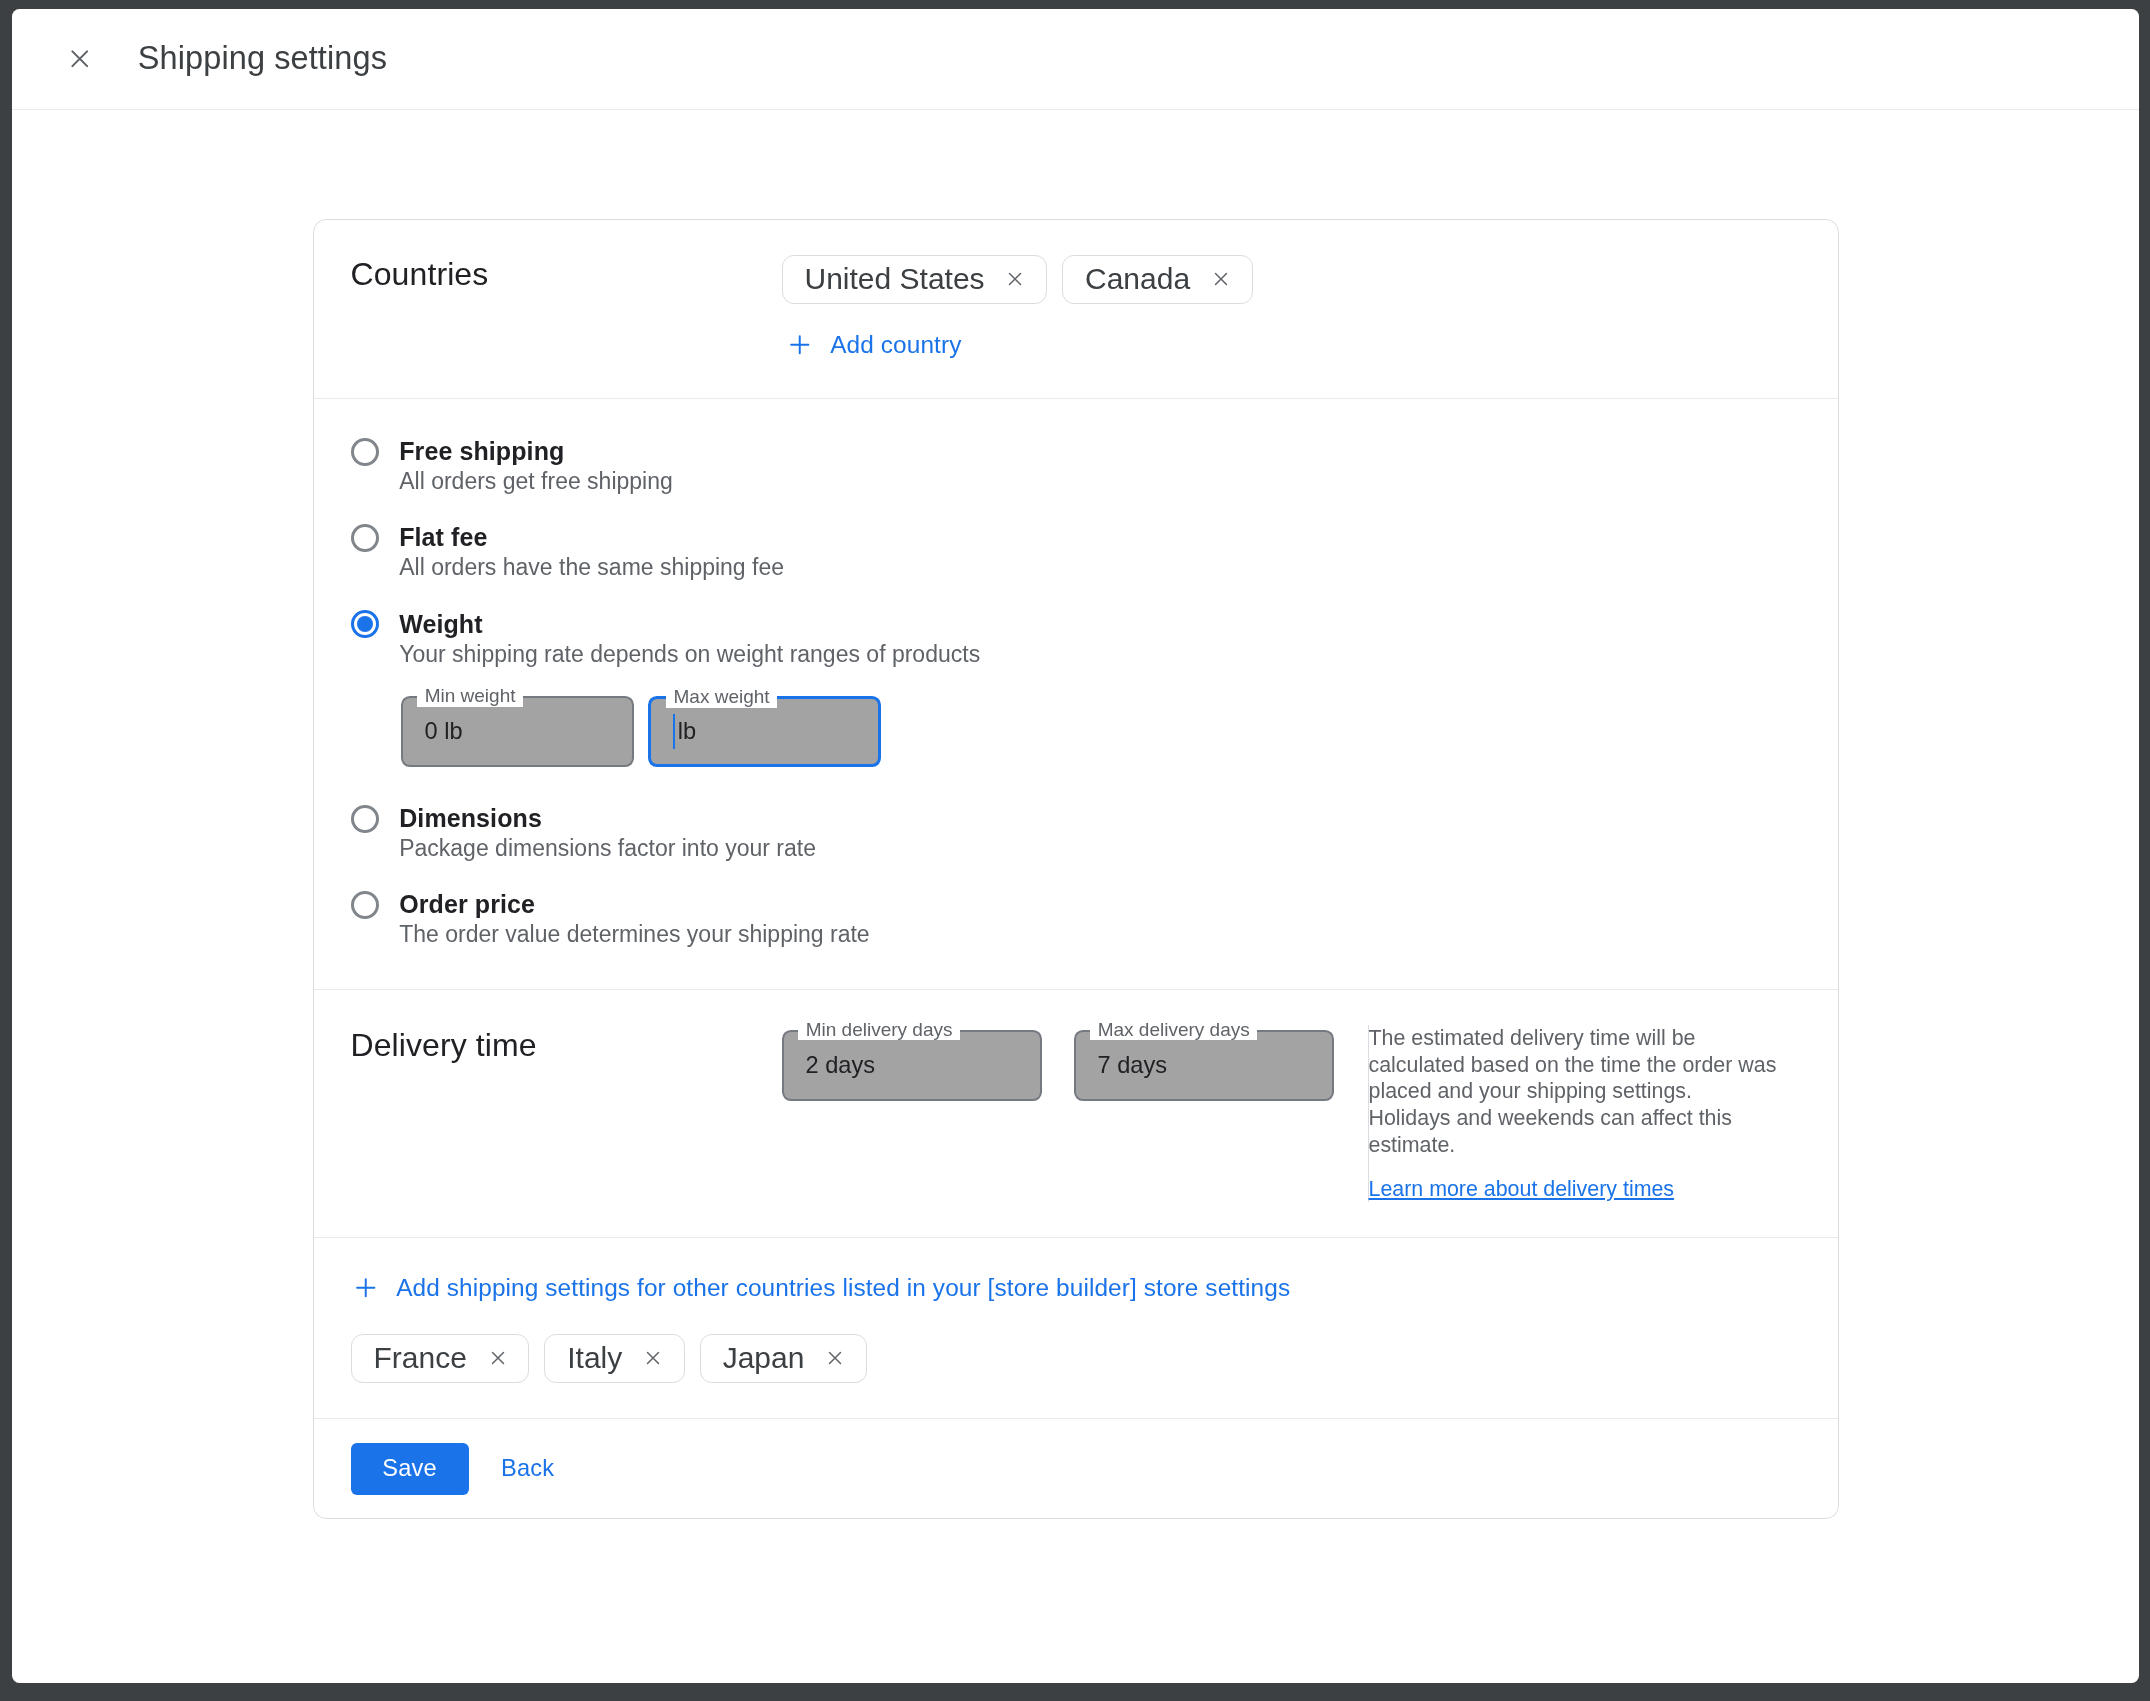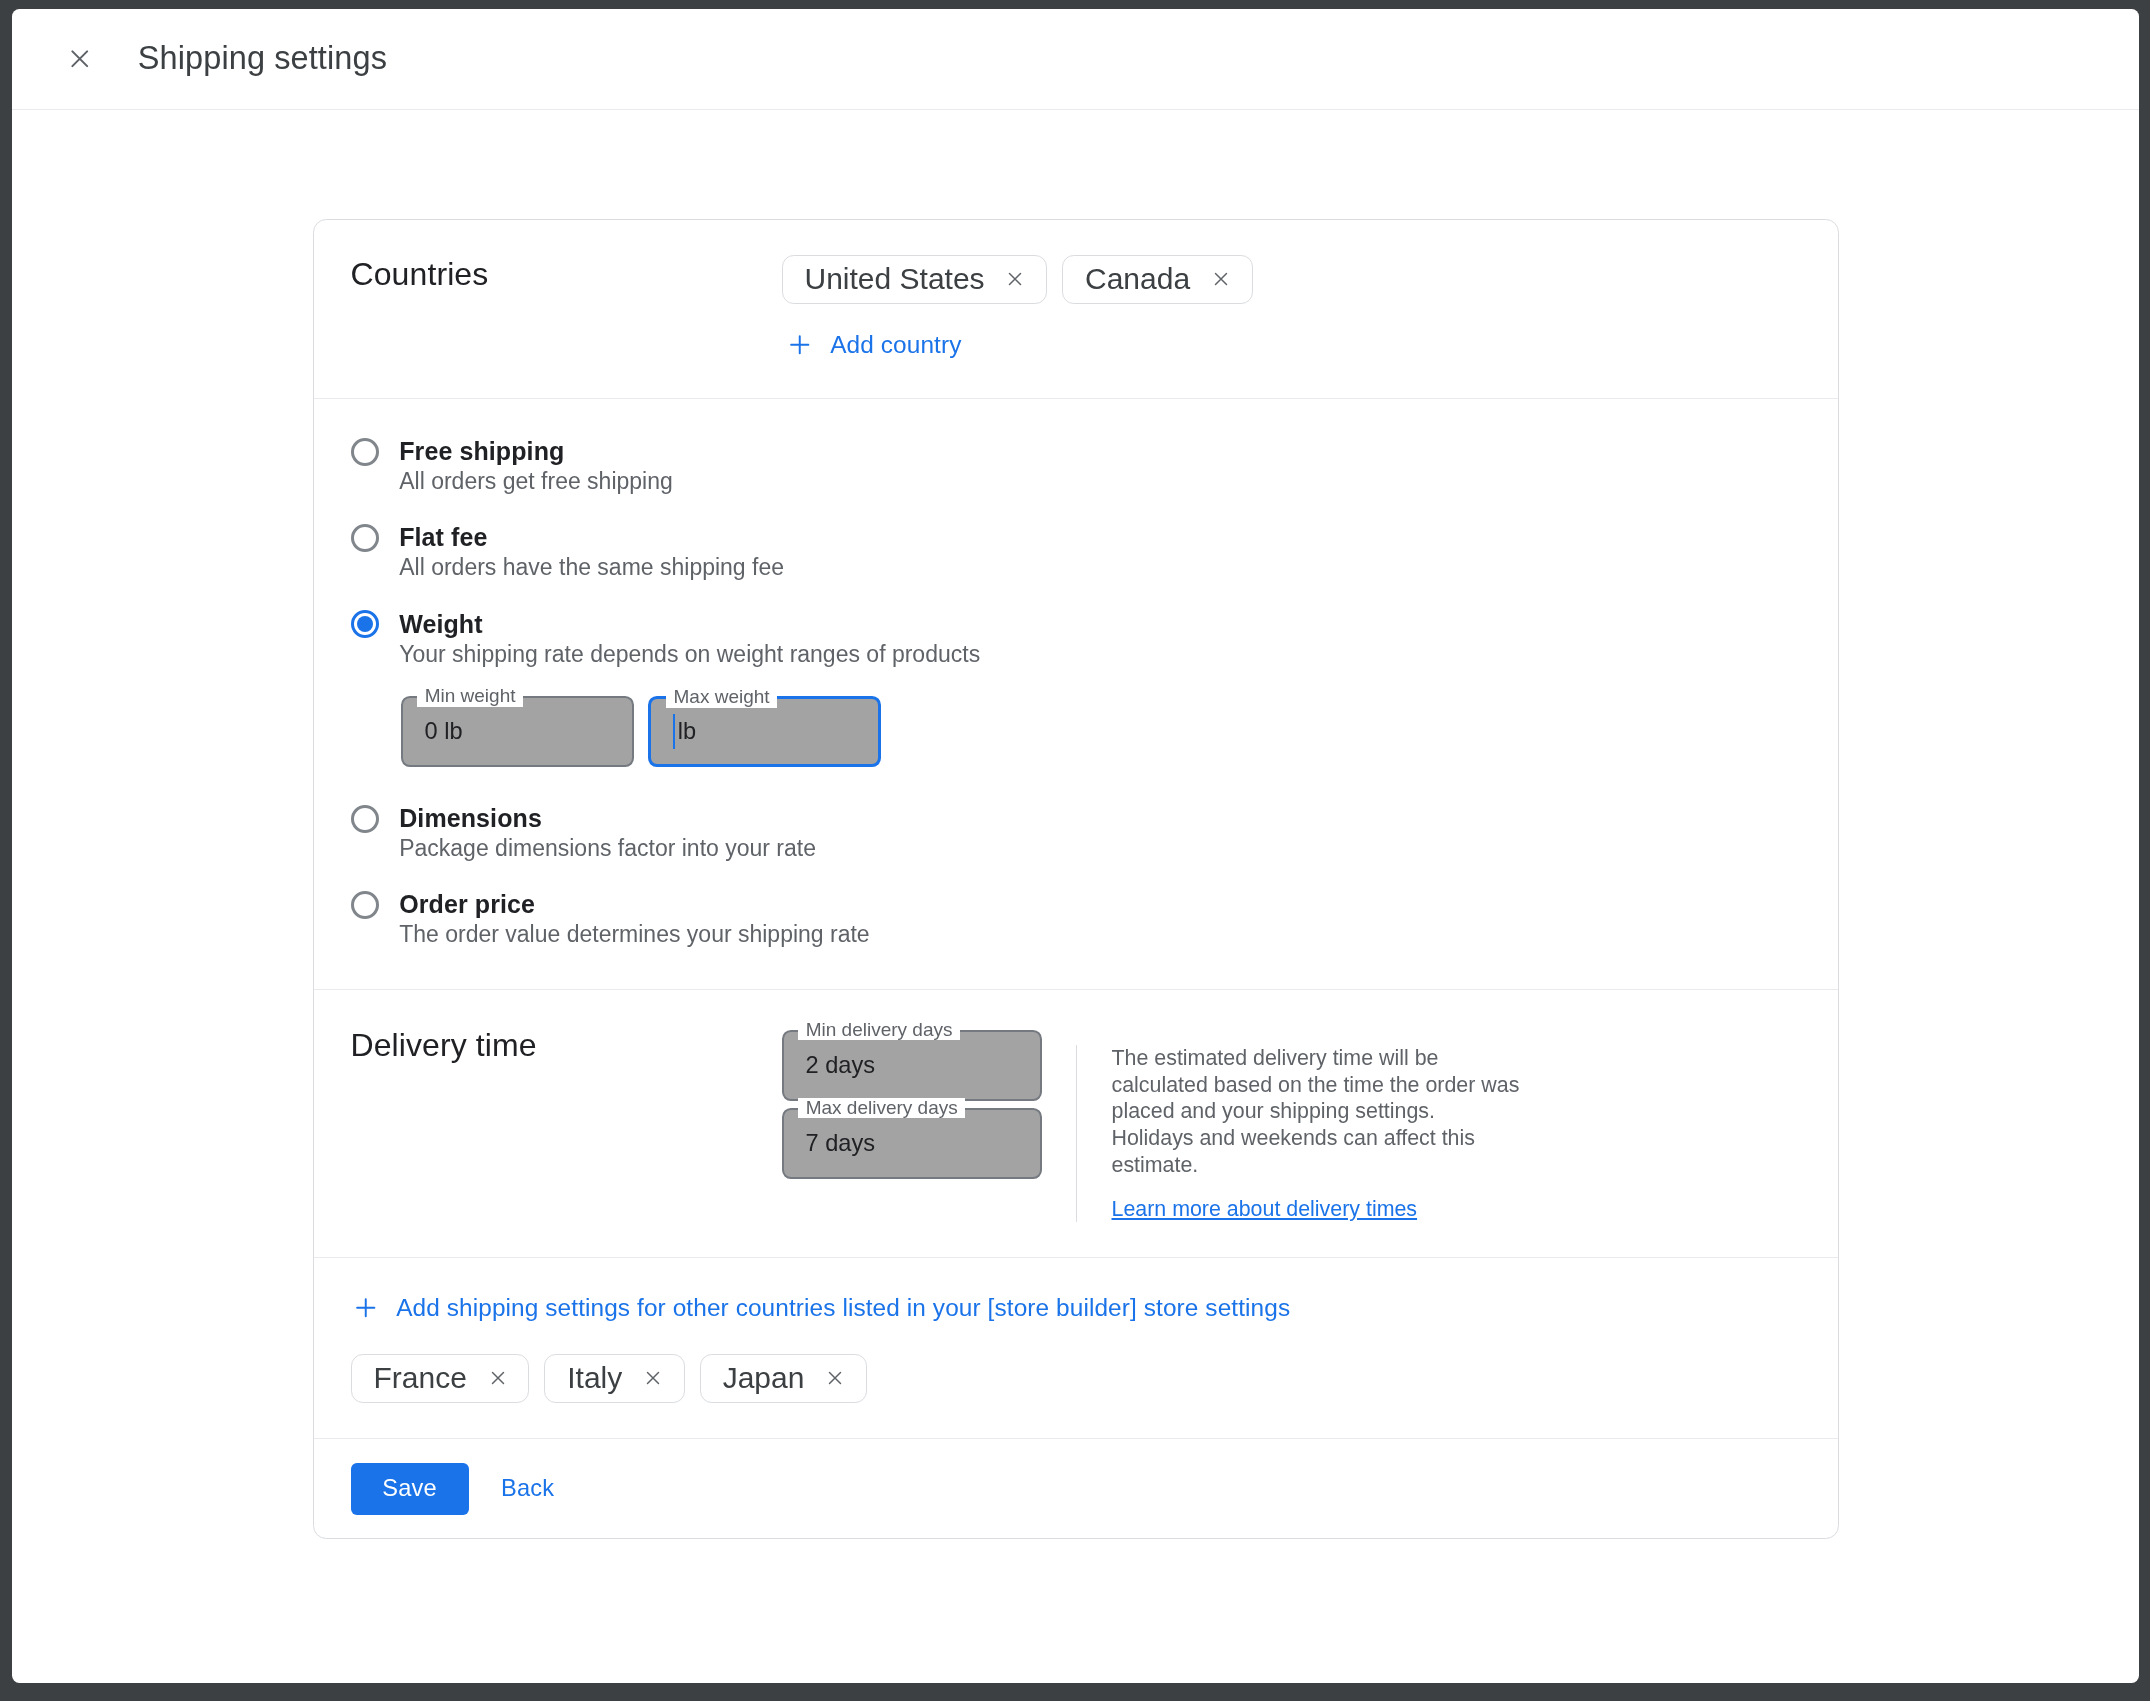--- a/index.html
+++ b/index.html
@@ -103,25 +103,24 @@
   .tfield.focused { border:3px solid var(--accent); }
   .flabel {
     position:absolute; top:-11.8px; left:14.8px; background:#fff;
     padding:0 7.4px; font-size:19px; line-height:20.7px; color:#5f6368;
     white-space:nowrap;
   }
   .fvalue { font-size:23.6px; color:#202124; }
   .caret { width:2.2px; height:35px; background:var(--accent); margin-right:2.2px; }
   
   .delivery-body { display:flex; align-items:flex-start; }
-  .delivery-fields { display:flex; gap:7px; margin-top:4.4px;flex-direction:column; }
+  .delivery-fields { display:flex; gap:32px; margin-top:4.4px; }
   .delivery-info {
-    margin-left:34px; border-left:1.5px solid #dadce0; padding-left:35px;
+    margin-left:34px; border-left:1.5px solid #dadce0; 
     max-width:473px;
-    margin-top:20px;
   }
   .info-text { font-size:21.4px; line-height:26.6px; color:#5f6368; white-space:pre-line; }
   .learn-link {
     display:inline-block; margin-top:17.7px; font-size:21.4px; line-height:26.6px;
     color:var(--accent); text-decoration:underline; cursor:pointer;
   }
   
   .other-body { width:100%; }
   .other-chips { margin-top:28px; }
   

